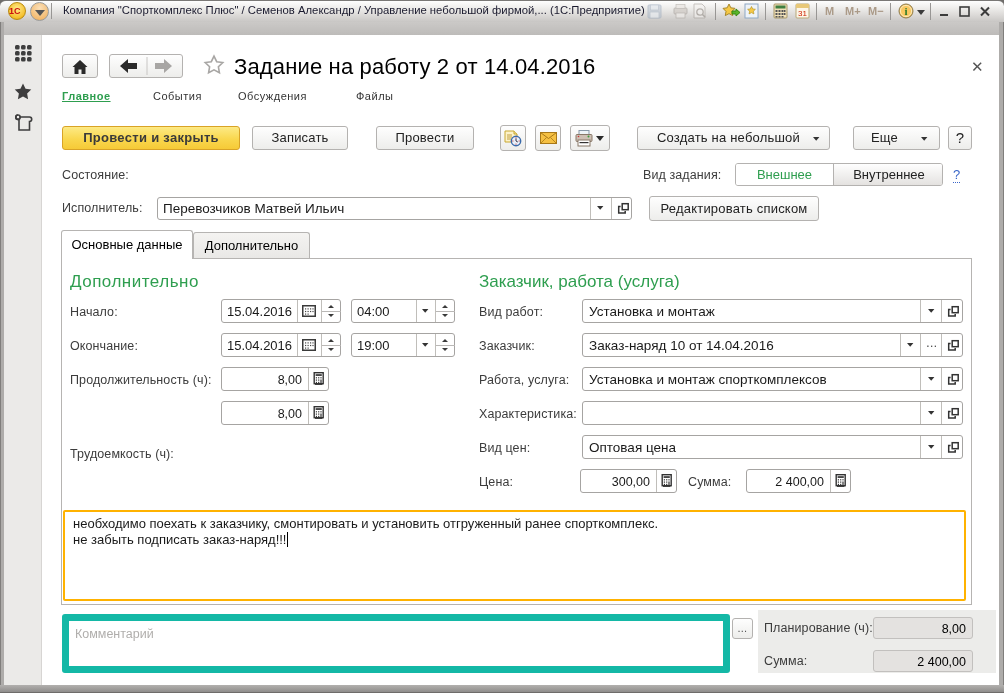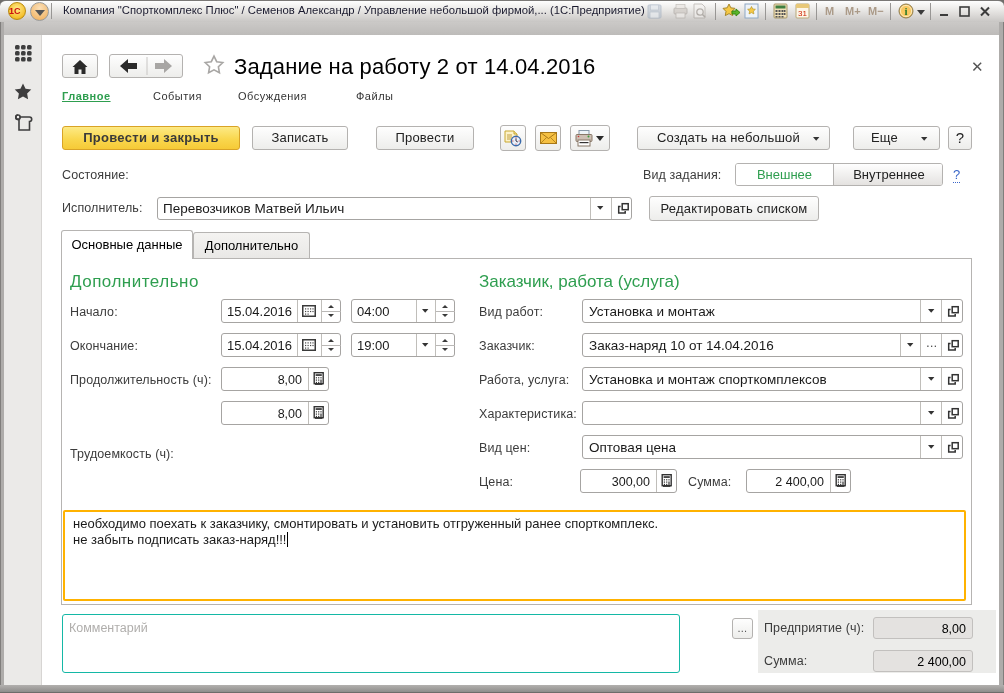--- a/index.html
+++ b/index.html
@@ -460,26 +460,26 @@
     <div class="abs" style="left:83px; top:0; width:1px; height:22px; background:#c0beba;"></div>
     <svg class="abs" style="left:87px; top:4px;" width="13" height="13">
         <use href="#calcic"></use>
       </svg>
   </div>
 
   <div class="abs" style="left:21px; top:475px; width:903px; height:91px; background:#fff; border:2px solid #ffb200; border-radius:2px;">
     <div style="position:absolute; left:8px; top:4px; font-size:13px; color:#1a1a1a; line-height:15.5px;">необходимо поехать к заказчику, смонтировать и установить отгруженный ранее спорткомплекс.<br>не забыть подписать заказ-наряд!!!<span style="border-left:1px solid #000; margin-left:1px;"></span></div>
   </div>
 
-  <div class="abs" style="left:20px; top:579px; width:618px; height:59px; border:1px solid #14b8a6; border-radius:3px; background:#fff;">
+  <div class="abs" style="left:20px; top:579px; width:668px; height:59px; border:7px solid #14b8a6; border-radius:3px; background:#fff;">
     <span style="position:absolute; left:6px; top:6px; font-size:12.5px; color:#b0aeac;">Комментарий</span>
   </div>
   <div class="btn" style="left:690px; top:583px; width:21px; height:21px; font-size:11px; line-height:18px; color:#555;">...</div>
   <div class="abs" style="left:716px; top:575px; width:238px; height:63px; background:#ececea;">
-    <div class="lbl" style="left:6px; top:11px;">Предприятие (ч):</div>
+    <div class="lbl" style="left:6px; top:11px;">Планирование (ч):</div>
     <div class="abs" style="left:115px; top:7px; width:100px; height:22px; background:#e4e2e0; border:1px solid #c2c0be; border-radius:3px;">
       <span style="position:absolute; right:6px; top:4px; font-size:12.5px;">8,00</span>
     </div>
     <div class="lbl" style="left:6px; top:44px;">Сумма:</div>
     <div class="abs" style="left:115px; top:40px; width:100px; height:22px; background:#e4e2e0; border:1px solid #c2c0be; border-radius:3px;">
       <span style="position:absolute; right:6px; top:4px; font-size:12.5px;">2 400,00</span>
     </div>
   </div>
 </div>
 

